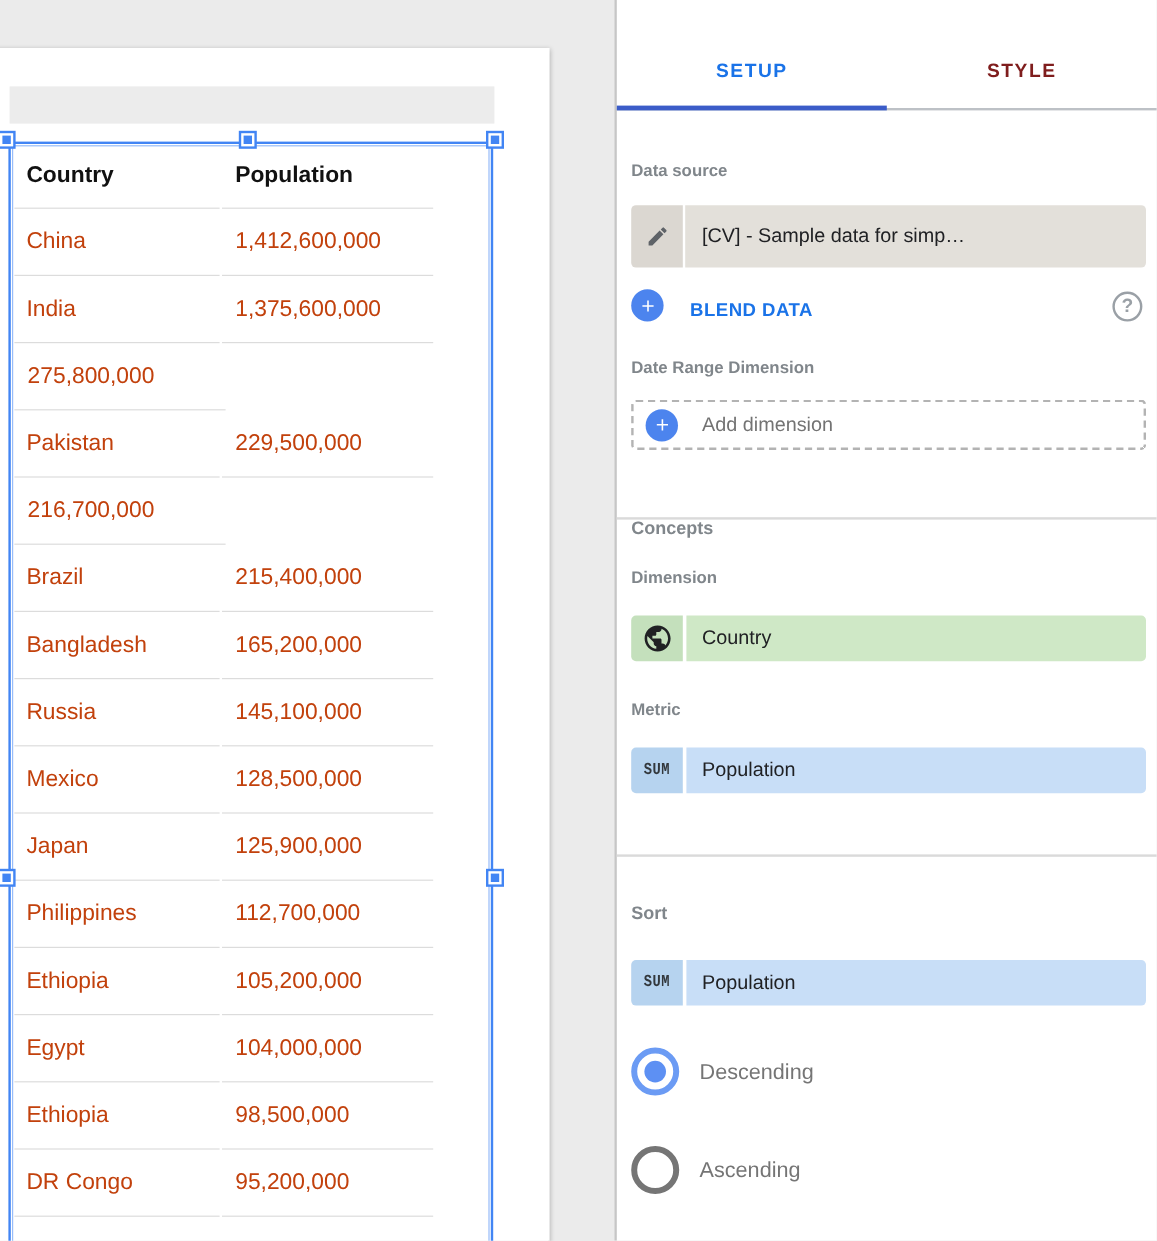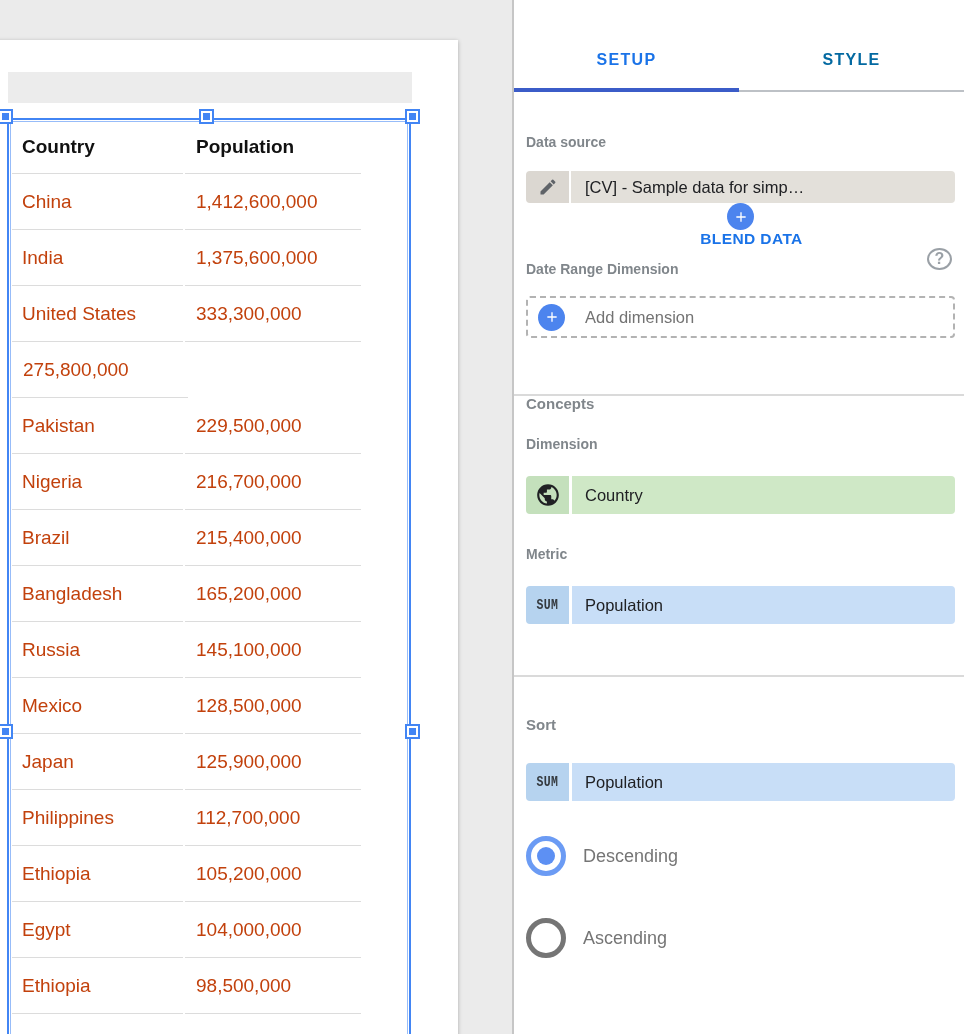--- a/index.html
+++ b/index.html
@@ -31,42 +31,42 @@
            border-bottom:1px solid #dcdcdc; }
   .c1 { width:171px; padding-left:10px; margin-right:2px; }
   .c2 { width:176px; padding-left:11px; }
   .thead .tcell { font-weight:bold; color:#111; }
 
   
   .panel { position:absolute; left:512px; top:0; width:452px; height:1034px; background:#fff;
            border-left:2px solid #c6c6c6; }
   .tabbar { position:relative; display:flex; height:63px; border-bottom:2px solid #bdc1c6;margin-top:29px; }
   .tab { flex:1; display:flex; align-items:center; justify-content:center;
-         font-size:16px; font-weight:bold; letter-spacing:1.3px; color:#0369a1; cursor:pointer; }
+         font-size:16px; font-weight:bold; letter-spacing:1.3px; color:#7f1d1d; cursor:pointer; }
   .tab.active { color:var(--tab_active,#1a73e8); }
   .tabbar::after { content:""; position:absolute; left:0; bottom:-2px; width:50%; height:4px;
                    background:var(--tab_underline,#3b5cc8); }
 
   .panel-body { padding:0 9px 0 12px; }
   .sec-label { font-size:14px; font-weight:bold; color:var(--gray_label,#80868b); line-height:15px; }
   .lbl-ds   { margin-top:43px; }
   .lbl-drd  { margin-top:31px; }
   .lbl-con  { font-size:15px; }
   .lbl-dim  { margin-top:26px; }
   .lbl-met  { margin-top:33px; }
   .lbl-sort { margin-top:40px; font-size:15px; }
 
-  .ds-field { display:flex; margin-top:21px; height:32px; }
+  .ds-field { display:flex; margin-top:21px; height:52px; }
   .ds-icon { width:43px; background:var(--datasource_icon_bg,#dbd7d1); border-radius:4px 0 0 4px;
              display:flex; align-items:center; justify-content:center; margin-right:2px; }
   .ds-name { flex:1; background:var(--datasource_bg,#e3e0da); border-radius:0 4px 4px 0;
              display:flex; align-items:center; padding-left:14px; font-size:16.5px; color:#202124;
              white-space:nowrap; overflow:hidden; }
 
-  .blend-row { display:flex; align-items:center; height:28px;flex-direction:column; }
+  .blend-row { display:flex; align-items:flex-end; margin-top:17px; height:28px; }
   .plus-circle { width:27px; height:27px; border-radius:50%; background:#4c84ee;
                  display:flex; align-items:center; justify-content:center; flex:none; }
   .blend-label { margin-left:22px; font-size:15.5px; letter-spacing:.4px; color:var(--link_blue,#1a73e8);
                  font-weight:bold; cursor:pointer; }
   .help-icon { margin-left:auto; margin-right:3px; width:25px; height:25px; border-radius:50%;
                border:2px solid #9aa0a6; color:#9aa0a6; font-size:16px; font-weight:bold;
                display:flex; align-items:center; justify-content:center; }
 
   .add-box { display:flex; align-items:center; margin-top:19px; height:42px;
              border:2px dashed #b3b3b3; border-radius:4px; padding-left:10px; cursor:pointer; }
@@ -122,32 +122,27 @@
         <div>
             <div class="trow">
               <div class="tcell c1">China</div>
               <div class="tcell c2">1,412,600,000</div>
             </div>
             <div class="trow">
               <div class="tcell c1">India</div>
               <div class="tcell c2">1,375,600,000</div>
             </div>
             <div class="trow">
-              <div class="tcell c1">United States</div>
-              <div class="tcell c2">333,300,000</div>
-            </div>
-            <div class="trow">
               <div class="tcell c2">275,800,000</div>
             </div>
             <div class="trow">
               <div class="tcell c1">Pakistan</div>
               <div class="tcell c2">229,500,000</div>
             </div>
             <div class="trow">
-              <div class="tcell c1">Nigeria</div>
               <div class="tcell c2">216,700,000</div>
             </div>
             <div class="trow">
               <div class="tcell c1">Brazil</div>
               <div class="tcell c2">215,400,000</div>
             </div>
             <div class="trow">
               <div class="tcell c1">Bangladesh</div>
               <div class="tcell c2">165,200,000</div>
             </div>

